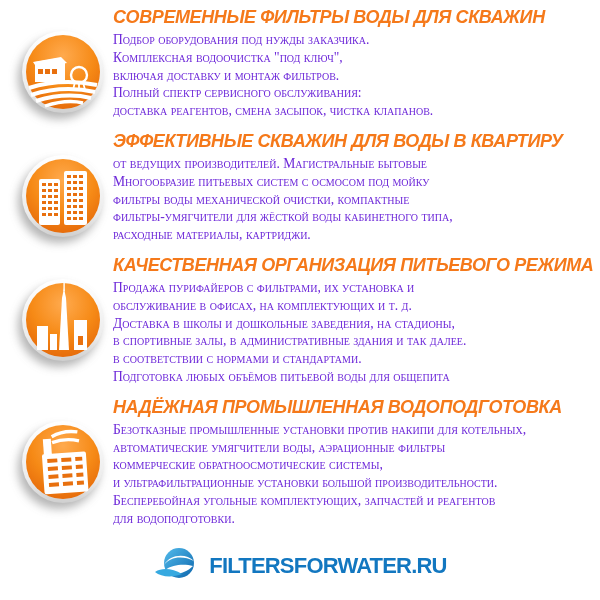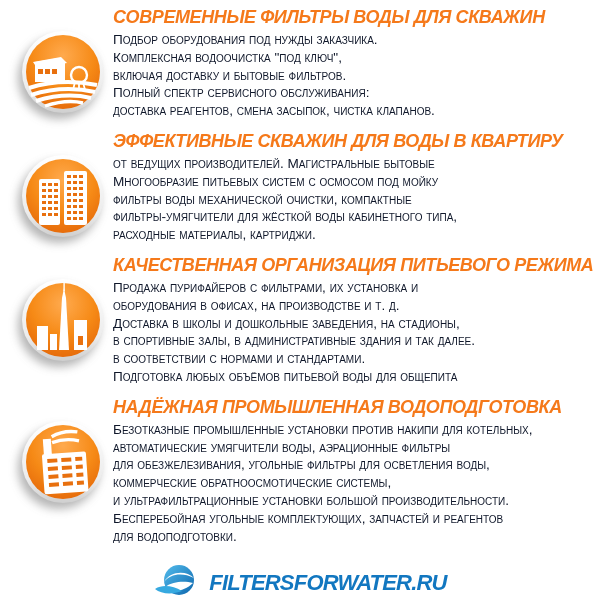--- a/index.html
+++ b/index.html
@@ -28,42 +28,42 @@
     line-height: 21px;
     letter-spacing: -0.4px;
     color: #f5791a;
     white-space: nowrap;
     margin: 0 0 3px 0;
   }
   .section-text .text-line {
     font-size: 13.6px;
     line-height: 17.8px;
     font-variant: small-caps;
-    color: #0f172a;
+    color: #6d28d9;
     white-space: nowrap;
+    font-family: Liberation Serif, serif;
   }
   .icon-badge {
     position: absolute;
     left: 21px;
     top: 23px;
     width: 84px; height: 84px;
   }
   .icon-badge svg {
     filter: drop-shadow(-4px 6px 5px rgba(70,70,70,0.40));
   }
   .footer {
     margin-top: 16px;
     display: flex;
     align-items: center;
     justify-content: center;
     gap: 8px;
     cursor: pointer;
   }
   .logo-text {
-    font-style: italic;
     font-weight: bold;
     font-size: 22px;
     letter-spacing: -0.8px;
     color: #1277c0;
   }
 </style>
 </head>
 <body>
 
 <div class="page">
@@ -106,21 +106,21 @@
           <path d="M10,65 Q42,55 74,62" stroke-width="4"></path>
           <path d="M15,71 Q44,62 70,68" stroke-width="4"></path>
           <path d="M24,76 Q46,69 62,73" stroke-width="3.4"></path>
         </g>
       </svg>
     </span>
     <h2 class="section-heading">СОВРЕМЕННЫЕ ФИЛЬТРЫ ВОДЫ ДЛЯ СКВАЖИН</h2>
     <div class="section-text">
       <div class="text-line">Подбор оборудования под нужды заказчика.</div>
       <div class="text-line">Комплексная водоочистка "под ключ",</div>
-      <div class="text-line">включая доставку и бытовые фильтров.</div>
+      <div class="text-line">включая доставку и монтаж фильтров.</div>
       <div class="text-line">Полный спектр сервисного обслуживания:</div>
       <div class="text-line">доставка реагентов, смена засыпок, чистка клапанов.</div>
     </div>
   </div>
 
   <div class="section">
     <span class="icon-badge">
       <svg viewBox="0 0 84 84" width="84" height="84">
         <circle cx="42" cy="42" r="41" fill="url(#rim)"></circle>
         <circle cx="42" cy="42" r="37" fill="url(#og)"></circle>
@@ -195,21 +195,21 @@
           <polygon points="38,72 41,20 43,10 45,20 48,72"></polygon>
           <rect x="42.4" y="5" width="1.4" height="8"></rect>
           <rect x="53" y="42" width="13" height="30"></rect>
           <rect x="57" y="58" width="5" height="9" fill="#e8700e"></rect>
         </g>
       </svg>
     </span>
     <h2 class="section-heading">КАЧЕСТВЕННАЯ ОРГАНИЗАЦИЯ ПИТЬЕВОГО РЕЖИМА</h2>
     <div class="section-text">
       <div class="text-line">Продажа пурифайеров с фильтрами, их установка и</div>
-      <div class="text-line">оборудования в офисах, на производстве и т. д.</div>
+      <div class="text-line">обслуживание в офисах, на комплектующих и т. д.</div>
       <div class="text-line">Доставка в школы и дошкольные заведения, на стадионы,</div>
       <div class="text-line">в спортивные залы, в административные здания и так далее.</div>
       <div class="text-line">в соответствии с нормами и стандартами.</div>
       <div class="text-line">Подготовка любых объёмов питьевой воды для общепита</div>
     </div>
   </div>
 
   <div class="section">
     <span class="icon-badge">
       <svg viewBox="0 0 84 84" width="84" height="84">
@@ -234,21 +234,20 @@
               <rect x="41" y="62" width="10" height="4"></rect>
               <rect x="55" y="62" width="7" height="4"></rect>
           </g>
         </g>
       </svg>
     </span>
     <h2 class="section-heading">НАДЁЖНАЯ ПРОМЫШЛЕННАЯ ВОДОПОДГОТОВКА</h2>
     <div class="section-text">
       <div class="text-line">Безотказные промышленные установки против накипи для котельных,</div>
       <div class="text-line">автоматические умягчители воды, аэрационные фильтры</div>
-      <div class="text-line">для обезжелезивания, угольные фильтры для осветления воды,</div>
       <div class="text-line">коммерческие обратноосмотические системы,</div>
       <div class="text-line">и ультрафильтрационные установки большой производительности.</div>
       <div class="text-line">Бесперебойная угольные комплектующих, запчастей и реагентов</div>
       <div class="text-line">для водоподготовки.</div>
     </div>
   </div>
 
   <div class="footer">
     <span>
       <svg viewBox="0 0 48 40" width="48" height="40">

